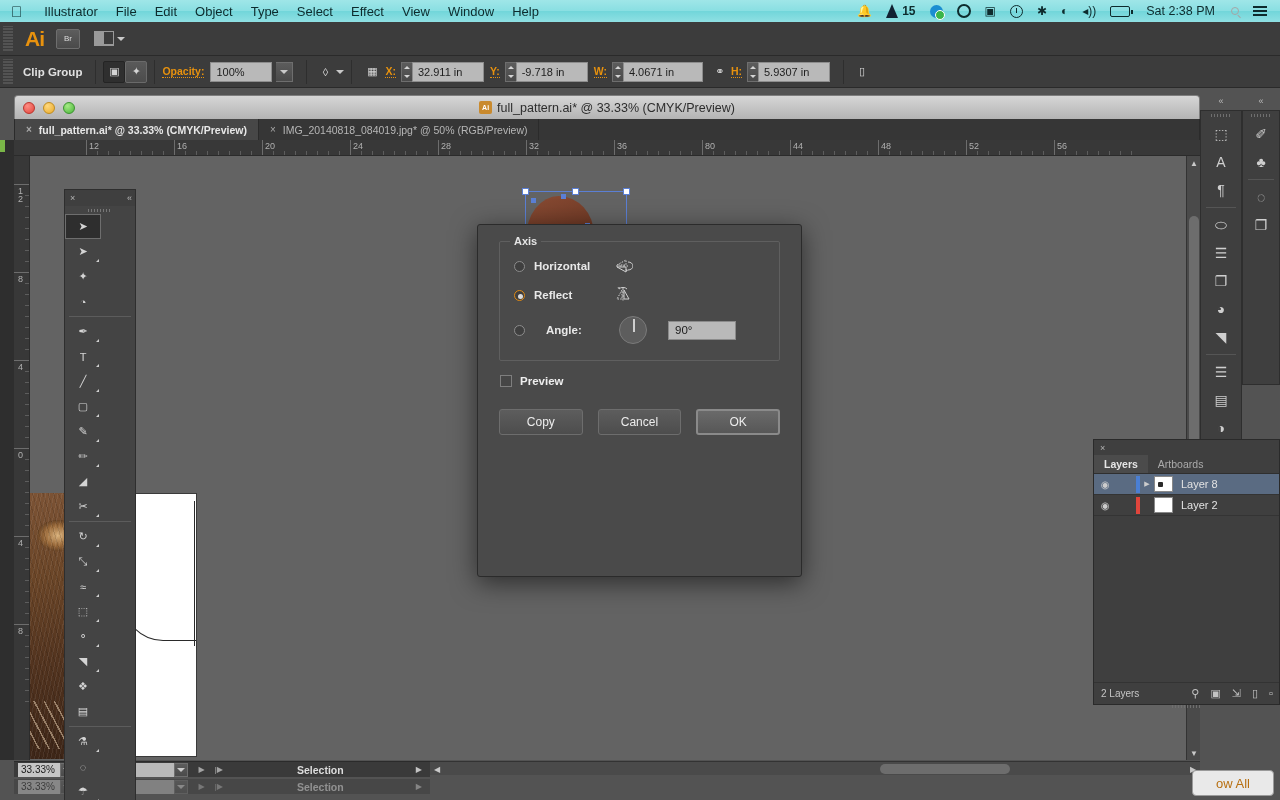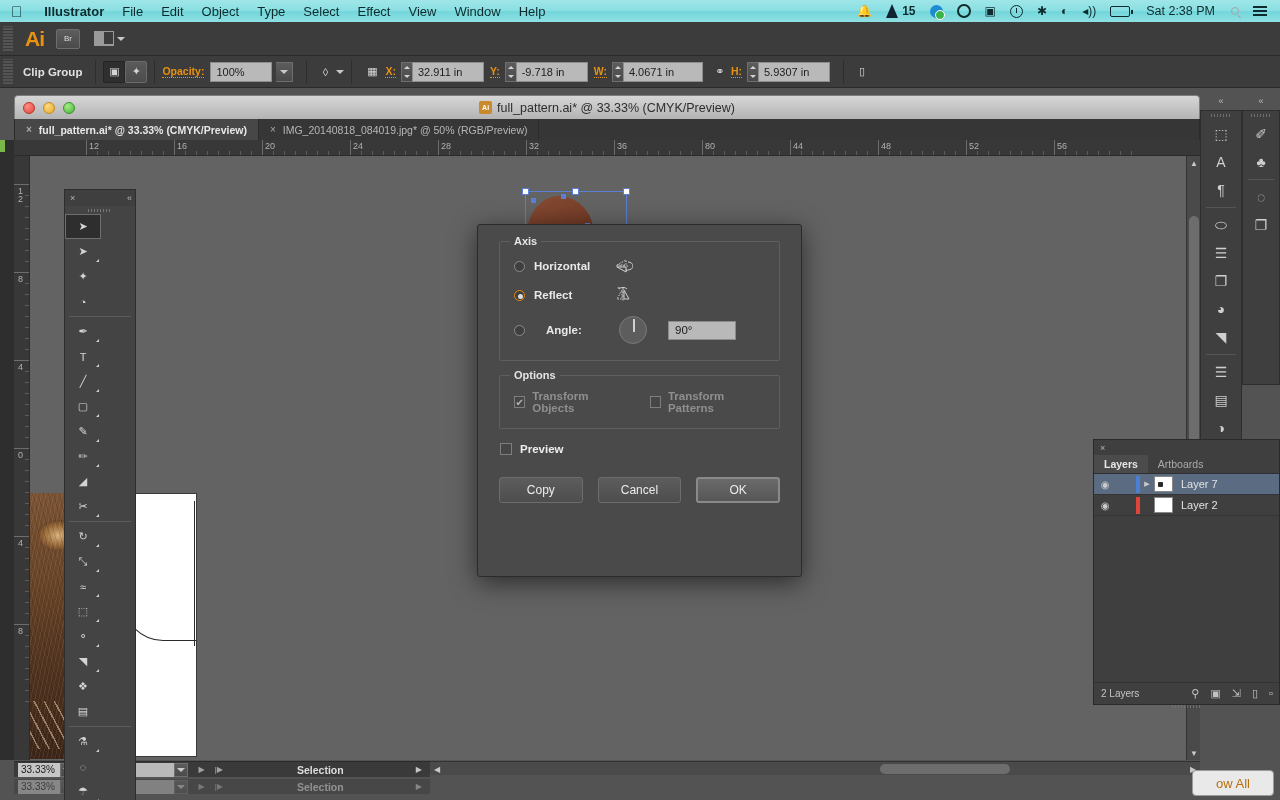--- a/index.html
+++ b/index.html
@@ -14,21 +14,21 @@
   .app { position:relative; width:1280px; height:800px; }
 
   
   .macbar {
     position:absolute; left:0; top:0; width:1280px; height:22px;
     background:linear-gradient(180deg,#9fe6e8 0%,#8adfe2 48%,#72d6da 52%,#8fe0e3 100%);
     display:flex; align-items:center; color:#0d2b2d; font-size:13px;
   }
   .macbar .apple { padding:0 13px 0 11px; font-size:15px; line-height:1; }
   .macbar .mi { padding:0 9px; white-space:nowrap; }
-  .macbar .mi.bold { font-weight:bold; }
+  .macbar .mi.bold { font-weight:normal; }
   .macbar .right { margin-left:auto; display:flex; align-items:center; padding-right:6px; }
   .macbar .right .si { padding:0 7px; display:flex; align-items:center; font-size:12px; }
   .macbar .clock { padding:0 9px; font-size:12.5px; white-space:nowrap; }
   .ai-badge { display:inline-flex; align-items:center; gap:3px; font-weight:bold; }
   .ai-glyph { display:inline-block; width:13px; height:14px; position:relative; }
   .ai-glyph:before {
     content:""; position:absolute; left:0; top:0; width:0; height:0;
     border-left:6.5px solid transparent; border-right:6.5px solid transparent;
     border-bottom:14px solid #123; }
   .dot-badge { width:13px; height:13px; border-radius:50%; background:#1b8ed1; position:relative; }
@@ -692,21 +692,21 @@
     <div class="lp-tabs">
       <span class="lp-tab active">Layers</span>
       <span class="lp-tab">Artboards</span>
     </div>
     <div class="lrow sel">
       <span class="eye">◉</span>
       <span class="lock"></span>
       <span class="cbar" style="background:#4a7fd4;"></span>
       <span class="arrw">▶</span>
       <span class="lthumb t1"></span>
-      <span class="lname">Layer 7</span>
+      <span class="lname">Layer 8</span>
     </div>
     <div class="lrow">
       <span class="eye">◉</span>
       <span class="lock"></span>
       <span class="cbar" style="background:#e0453c;"></span>
       <span class="arrw"></span>
       <span class="lthumb"></span>
       <span class="lname">Layer 2</span>
     </div>
     <div class="lp-foot">
@@ -814,33 +814,20 @@
         </div>
 
         <div class="angle-row">
           <span class="radio"></span>
           <span class="rlabel" style="min-width:52px;">Angle:</span>
           <span class="dial"></span>
           <span class="angfield">90°</span>
         </div>
       </div>
 
-      <div class="grp" style="padding:14px 14px;">
-        <span class="grp-t">Options</span>
-        <div class="chk-row">
-          <span class="chk dim">
-            <span class="cbox">✔</span>
-            <span class="lab">Transform Objects</span>
-          </span>
-          <span class="chk dim">
-            <span class="cbox"></span>
-            <span class="lab">Transform Patterns</span>
-          </span>
-        </div>
-      </div>
 
       <div class="prev-row">
         <span class="cbox"></span>
         <span class="lab bright" style="font-size:11.5px;color:#eee;font-weight:bold;">Preview</span>
       </div>
 
       <div class="btnrow">
         <span class="dbtn">Copy</span>
         <span class="dbtn">Cancel</span>
         <span class="dbtn def">OK</span>

